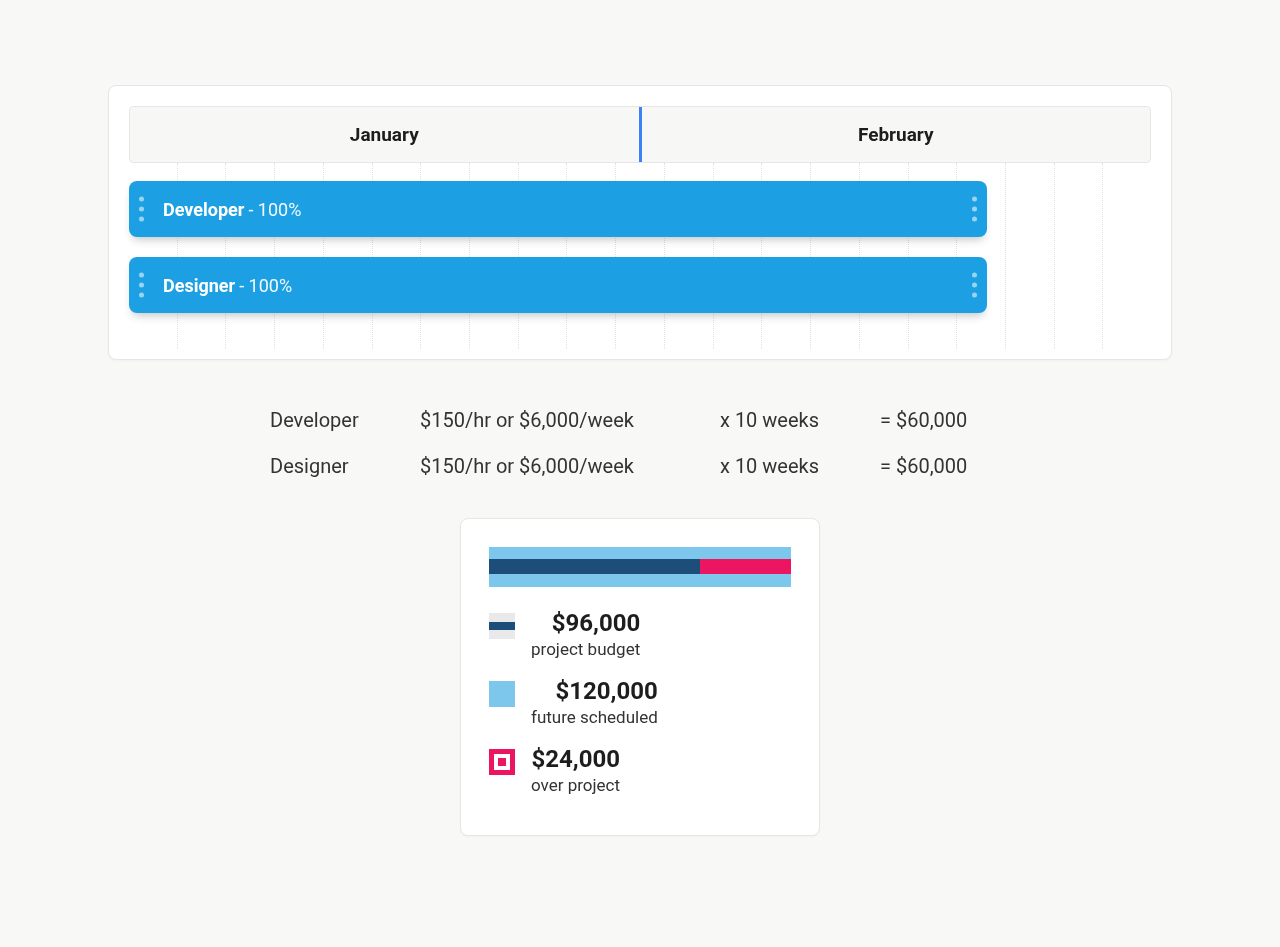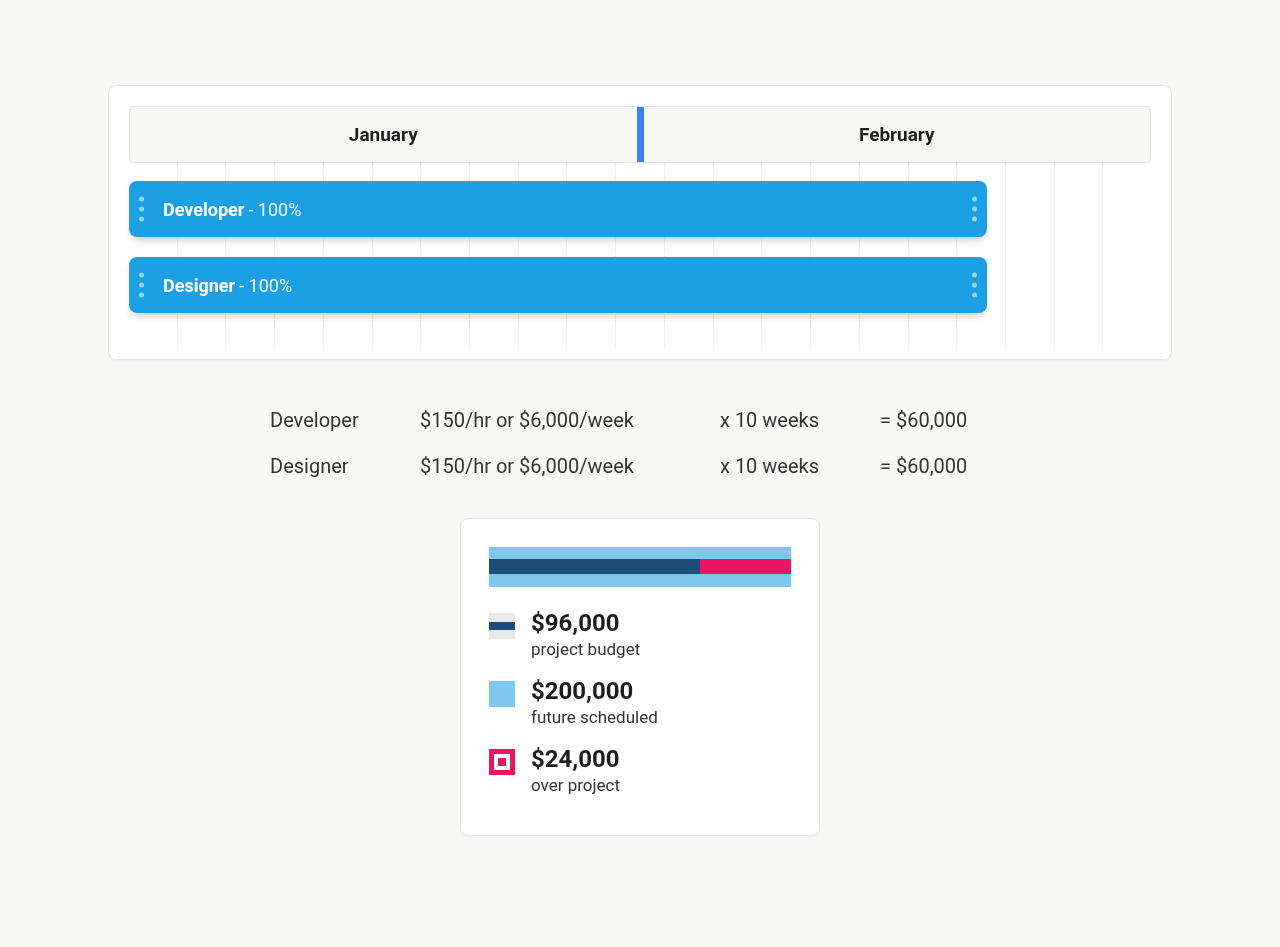--- a/index.html
+++ b/index.html
@@ -34,21 +34,21 @@
     margin: 20px 20px 0 20px;
     background: #f7f7f6;
   }
   .month-cell {
     flex: 1;
     text-align: center;
     font-weight: 700;
     font-size: 19px;
     color: #1d1d1d;
     padding: 16px 0;
-    border-right: 7px solid #3b82f6;
+    border-right: 3px solid #3b82f6;
   }
   .month-cell:last-child { border-right: none; }
 
   .gantt-body {
     position: relative;
     height: 186px;
     margin: 0 20px;
   }
   .grid {
     position: absolute;
@@ -167,20 +167,21 @@
   .swatch.over::after{
     content:"";
     position:absolute;
     left:4px; top:4px; right:4px; bottom:4px;
     background:#ec1561;
   }
   .legend-text .val {
     font-weight: 700;
     font-size: 24px;
     color: #1d1d1d;
+    text-align: right;
   }
   .legend-text .lbl {
     font-size: 17px;
     color: #333;
     margin-top: 2px;
   }
 </style>
 </head>
 <body>
 
@@ -271,21 +272,21 @@
     <div class="swatch project"></div>
     <div class="legend-text">
       <div class="val">$96,000</div>
       <div class="lbl">project budget</div>
     </div>
   </div>
 
   <div class="legend-row">
     <div class="swatch future"></div>
     <div class="legend-text">
-      <div class="val">$200,000</div>
+      <div class="val">$120,000</div>
       <div class="lbl">future scheduled</div>
     </div>
   </div>
 
   <div class="legend-row">
     <div class="swatch over"></div>
     <div class="legend-text">
       <div class="val">$24,000</div>
       <div class="lbl">over project</div>
     </div>

